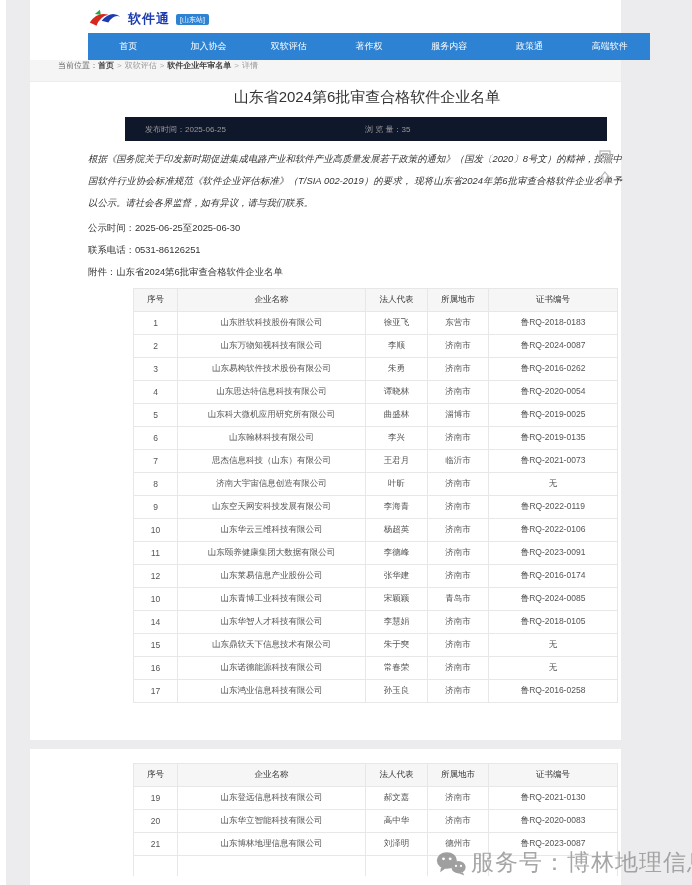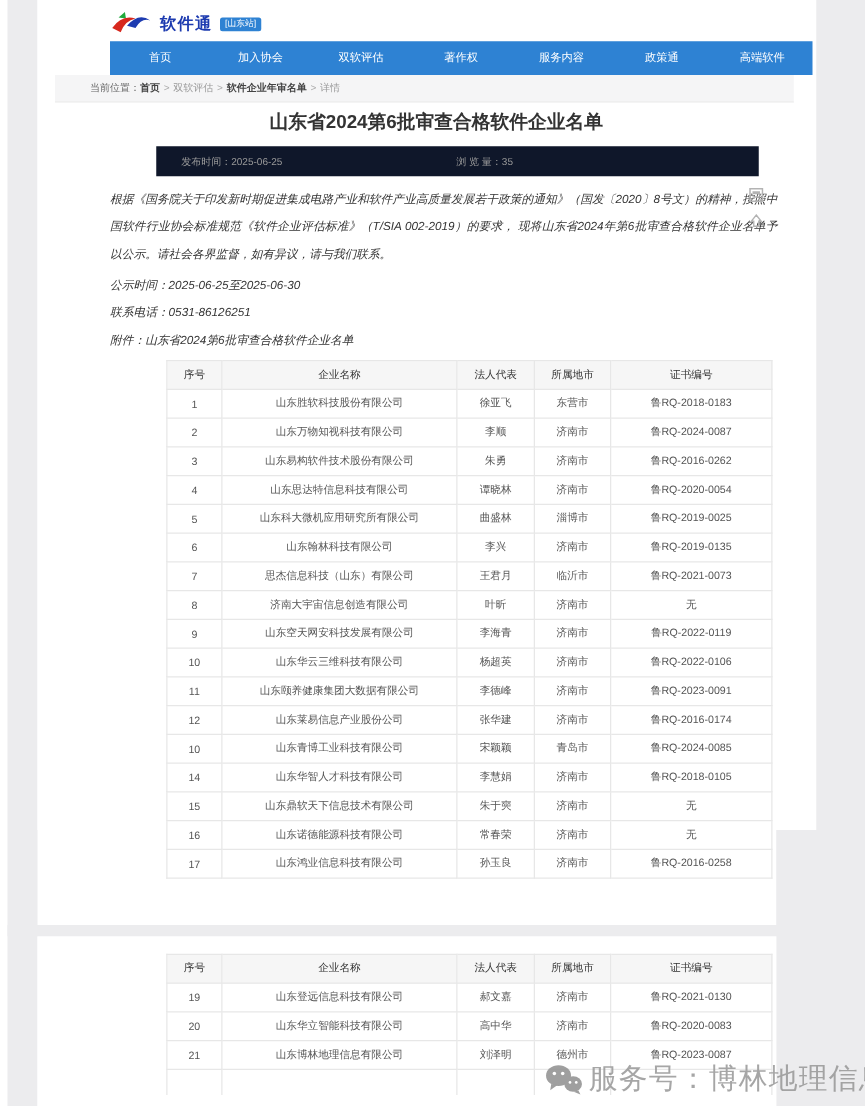--- a/index.html
+++ b/index.html
@@ -7,43 +7,43 @@
   .page{position:relative;width:692px;height:885px;background:#ffffff;overflow:hidden;}
 
   .gutter{position:absolute;top:0;height:885px;background:#ececee;}
   .gutter.left{left:6px;width:24px;}
   .gutter.right{left:621px;width:71px;}
   .gap-band{position:absolute;left:6px;top:740px;width:686px;height:9px;background:#ececee;}
   .top-frag{position:absolute;top:0;height:5px;background:#d9d9d9;border-radius:0 0 2px 2px;}
   .top-frag.a{left:365px;width:55px;}
   .top-frag.b{left:480px;width:78px;}
 
-  .content{position:absolute;left:30px;top:0;width:591px;height:664px;background:#fff;padding-left:32px;}
+  .content{position:absolute;left:30px;top:0;width:591px;height:664px;background:#fff;}
   .block2{position:absolute;left:30px;top:749px;width:591px;height:136px;background:#fff;}
 
   
   .logo-row{position:absolute;left:58px;top:7px;height:24px;display:flex;align-items:center;gap:6px;}
   .logo-mark{width:34px;height:22px;}
   .logo-text{font-size:13px;font-weight:bold;color:#1d3bb0;letter-spacing:1px;}
   .logo-badge{background:#2e82d3;color:#fff;font-size:7px;padding:2px 4px;border-radius:2px;line-height:1;}
 
   
   .nav{position:absolute;left:58px;top:33px;width:562px;height:27px;background:#2e82d3;display:flex;}
   .nav-item{flex:1;display:flex;align-items:center;justify-content:center;color:#fff;font-size:9px;cursor:pointer;}
 
   
-  .crumb-bar{position:absolute;left:14px;top:60px;width:591px;height:21px;background:#f5f5f6;border-bottom:1px solid #ededed;display:flex;align-items:center;}
+  .crumb-bar{position:absolute;left:0;top:60px;width:591px;height:21px;background:#f5f5f6;border-bottom:1px solid #ededed;display:flex;}
   .crumbs{margin-left:28px;font-size:8px;color:#999;}
   .crumbs .lbl{color:#666;}
   .crumbs .crumb{color:#999;}
   .crumbs .crumb.strong{color:#444;font-weight:bold;}
   .crumbs .sep{margin:0 3px;color:#aaa;}
 
   
-  .title{position:absolute;left:52px;top:88px;width:534px;text-align:center;font-size:15px;font-weight:bold;color:#333;}
+  .title{position:absolute;left:70px;top:88px;width:534px;text-align:center;font-size:15px;font-weight:normal;color:#333;}
   .meta-bar{position:absolute;left:95px;top:117px;width:482px;height:24px;background:#0f172a;display:flex;align-items:center;font-size:8px;color:#999;}
   .meta-pub{margin-left:20px;}
   .meta-views{position:absolute;left:240px;}
   .para{position:absolute;left:58px;top:148px;width:534px;font-size:9.4px;color:#333;line-height:21.8px;text-align:justify;font-style:italic;}
   .info-lines{position:absolute;left:58px;top:196px;width:534px;font-size:9.4px;color:#333;line-height:21.8px;}
 
   
   table.ent{position:absolute;left:103px;border-collapse:collapse;table-layout:fixed;width:484px;background:#fff;}
   table.ent.t1{top:288px;}
   table.ent.t2{top:14px;}
@@ -103,21 +103,21 @@
     <div class="meta-bar">
       <span class="meta-pub">
         <span>发布时间：</span><span>2025-06-25</span>
       </span>
       <span class="meta-views">
         <span>浏 览 量：</span><span>35</span>
       </span>
     </div>
 
     <div class="para">根据《国务院关于印发新时期促进集成电路产业和软件产业高质量发展若干政策的通知》（国发〔2020〕8号文）的精神，按照中国软件行业协会标准规范《软件企业评估标准》（T/SIA 002-2019）的要求， 现将山东省2024年第6批审查合格软件企业名单予以公示。请社会各界监督，如有异议，请与我们联系。</div>
-    <div class="info-lines" id="infoLines" style="top:217px;font-style:italic;">
+    <div class="info-lines" id="infoLines" style="top:217px;">
         <div>公示时间：2025-06-25至2025-06-30</div>
         <div>联系电话：0531-86126251</div>
         <div>附件：山东省2024第6批审查合格软件企业名单</div>
       </div>
 
     <table class="ent t1" id="table1">
         <colgroup>
           <col class="c0">
           <col class="c1">
           <col class="c2">

